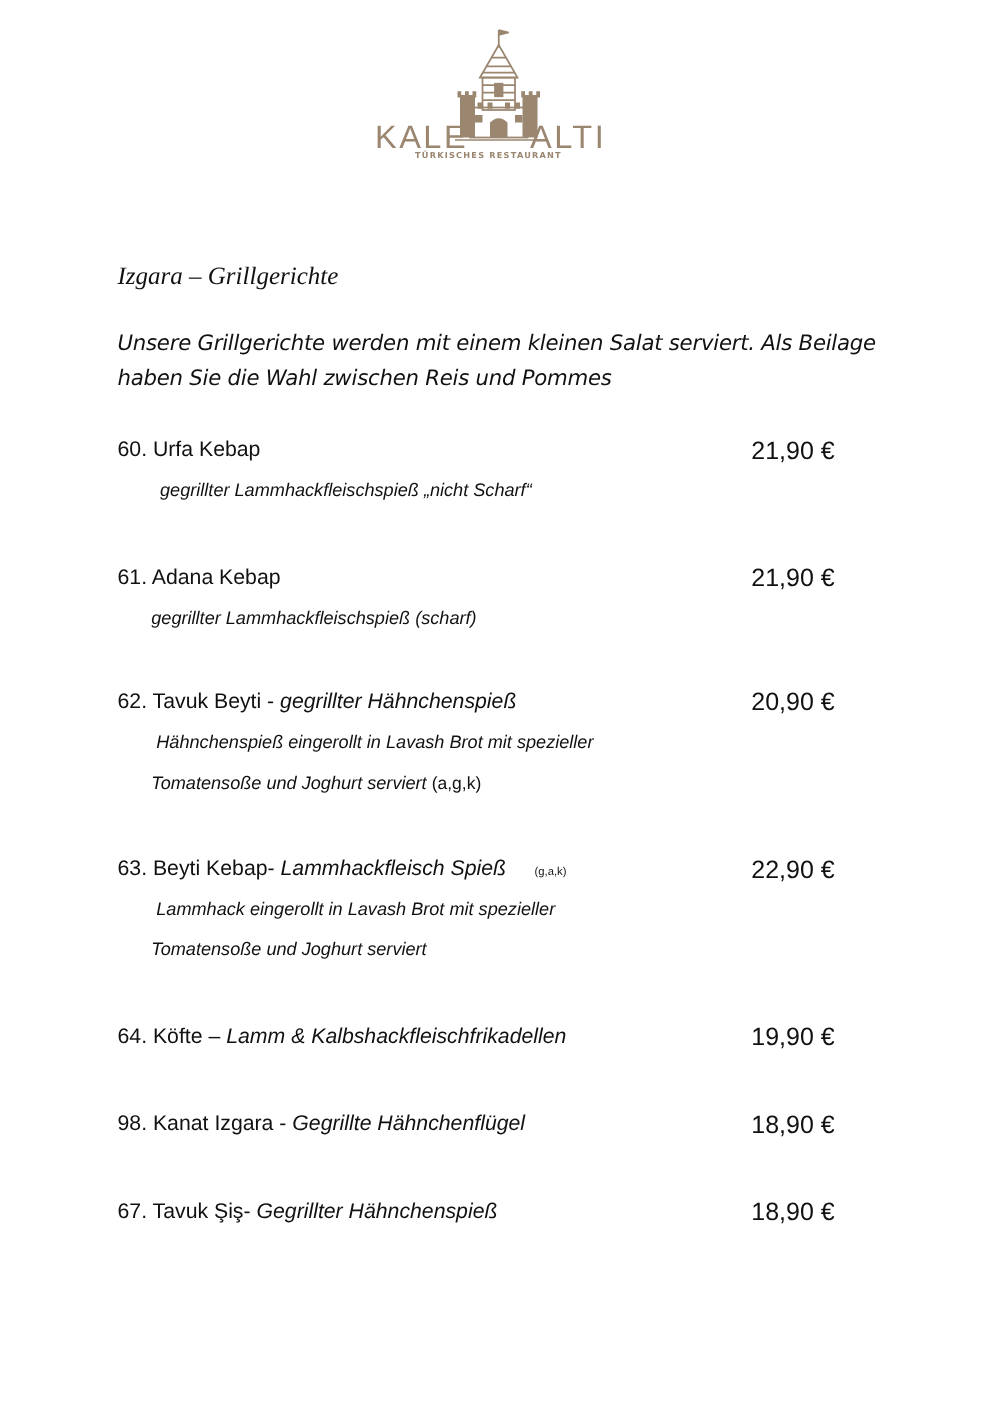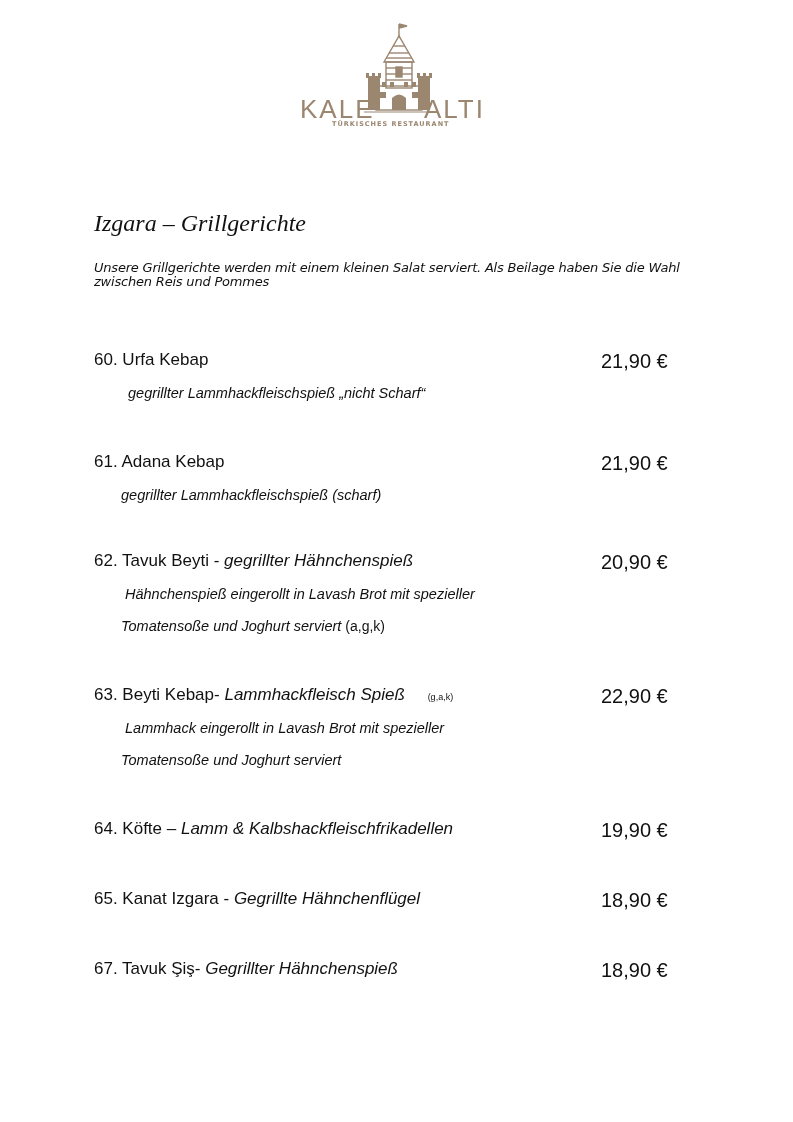--- a/index.html
+++ b/index.html
@@ -1,21 +1,21 @@
 <!DOCTYPE html>
 <html><head>
 <meta charset="utf-8">
 <style>
   html, body { margin: 0; padding: 0; background: #ffffff; }
   body { width: 793px; height: 1122px; position: relative; overflow: hidden; color: #111; }
   .logo { position: absolute; left: 296px; top: 20px; width: 190px; height: 112px; }
   .logo-word { position: absolute; top: 74px; font-family: Liberation Sans, sans-serif; font-size: 26px; letter-spacing: 2px; color: #9b8670; font-weight: 300; }
   .logo-sub { position: absolute; left: 36px; top: 100px; width: 120px; text-align: left; font-family: "DejaVu Sans", sans-serif; font-size: 6.5px; font-weight: bold; letter-spacing: 1px; color: #9b8670; }
-  .section-title { position: absolute; left: 94px; top: 210px; font-family: "Liberation Serif", serif; font-style: italic; font-size: 24px; color: #111; }
-  .intro { position: absolute; left: 94px; top: 261px; width: 610px; font-family: "DejaVu Sans", sans-serif; font-style: italic; font-size: 13px; line-height: 14px; color: #111; letter-spacing: -0.2px; }
+  .section-title { position: absolute; left: 94px; top: 210px; font-family: "Liberation Serif", serif; font-style: italic; font-size: 20px; color: #111; }
+  .intro { position: absolute; left: 94px; top: 261px; width: 610px; font-family: "DejaVu Sans", sans-serif; font-style: italic; font-size: 17px; line-height: 28px; color: #111; letter-spacing: -0.2px; }
   .item-line { position: absolute; left: 94px; font-family: "Liberation Sans", sans-serif; font-size: 17px; color: #111; white-space: nowrap; }
   .item-line .sub { font-style: italic; }
   .item-line .allergen { font-size: 9px; font-style: normal; margin-left: 18px; }
   .price { position: absolute; left: 601px; font-family: "Liberation Sans", sans-serif; font-size: 20px; color: #111; white-space: nowrap; }
   .desc { position: absolute; font-family: "Liberation Sans", sans-serif; font-style: italic; font-size: 14.5px; color: #111; white-space: nowrap; }
   .desc .allergen { font-size: 14px; font-style: normal; }
 </style>
 </head>
 <body>
 
@@ -99,20 +99,20 @@
 <div class="price" style="top:685px;text-align:center;">22,90 €</div>
 <div class="desc" style="left:125px;top:720px;">Lammhack eingerollt in Lavash Brot mit spezieller</div>
 <div class="desc" style="left:121px;top:752px;">Tomatensoße und Joghurt serviert</div>
 
 <div class="item-line" style="top:819px;">
   <span>64. Köfte – </span><span class="sub">Lamm &amp; Kalbshackfleischfrikadellen</span>
 </div>
 <div class="price" style="top:819px;">19,90 €</div>
 
 <div class="item-line" style="top:889px;">
-  <span>65. Kanat Izgara - </span><span class="sub">Gegrillte Hähnchenflügel</span>
+  <span>98. Kanat Izgara - </span><span class="sub">Gegrillte Hähnchenflügel</span>
 </div>
 <div class="price" style="top:889px;">18,90 €</div>
 
 <div class="item-line" style="top:959px;">
   <span>67. Tavuk Şiş- </span><span class="sub">Gegrillter Hähnchenspieß</span>
 </div>
 <div class="price" style="top:959px;">18,90 €</div>
 
 </body></html>

